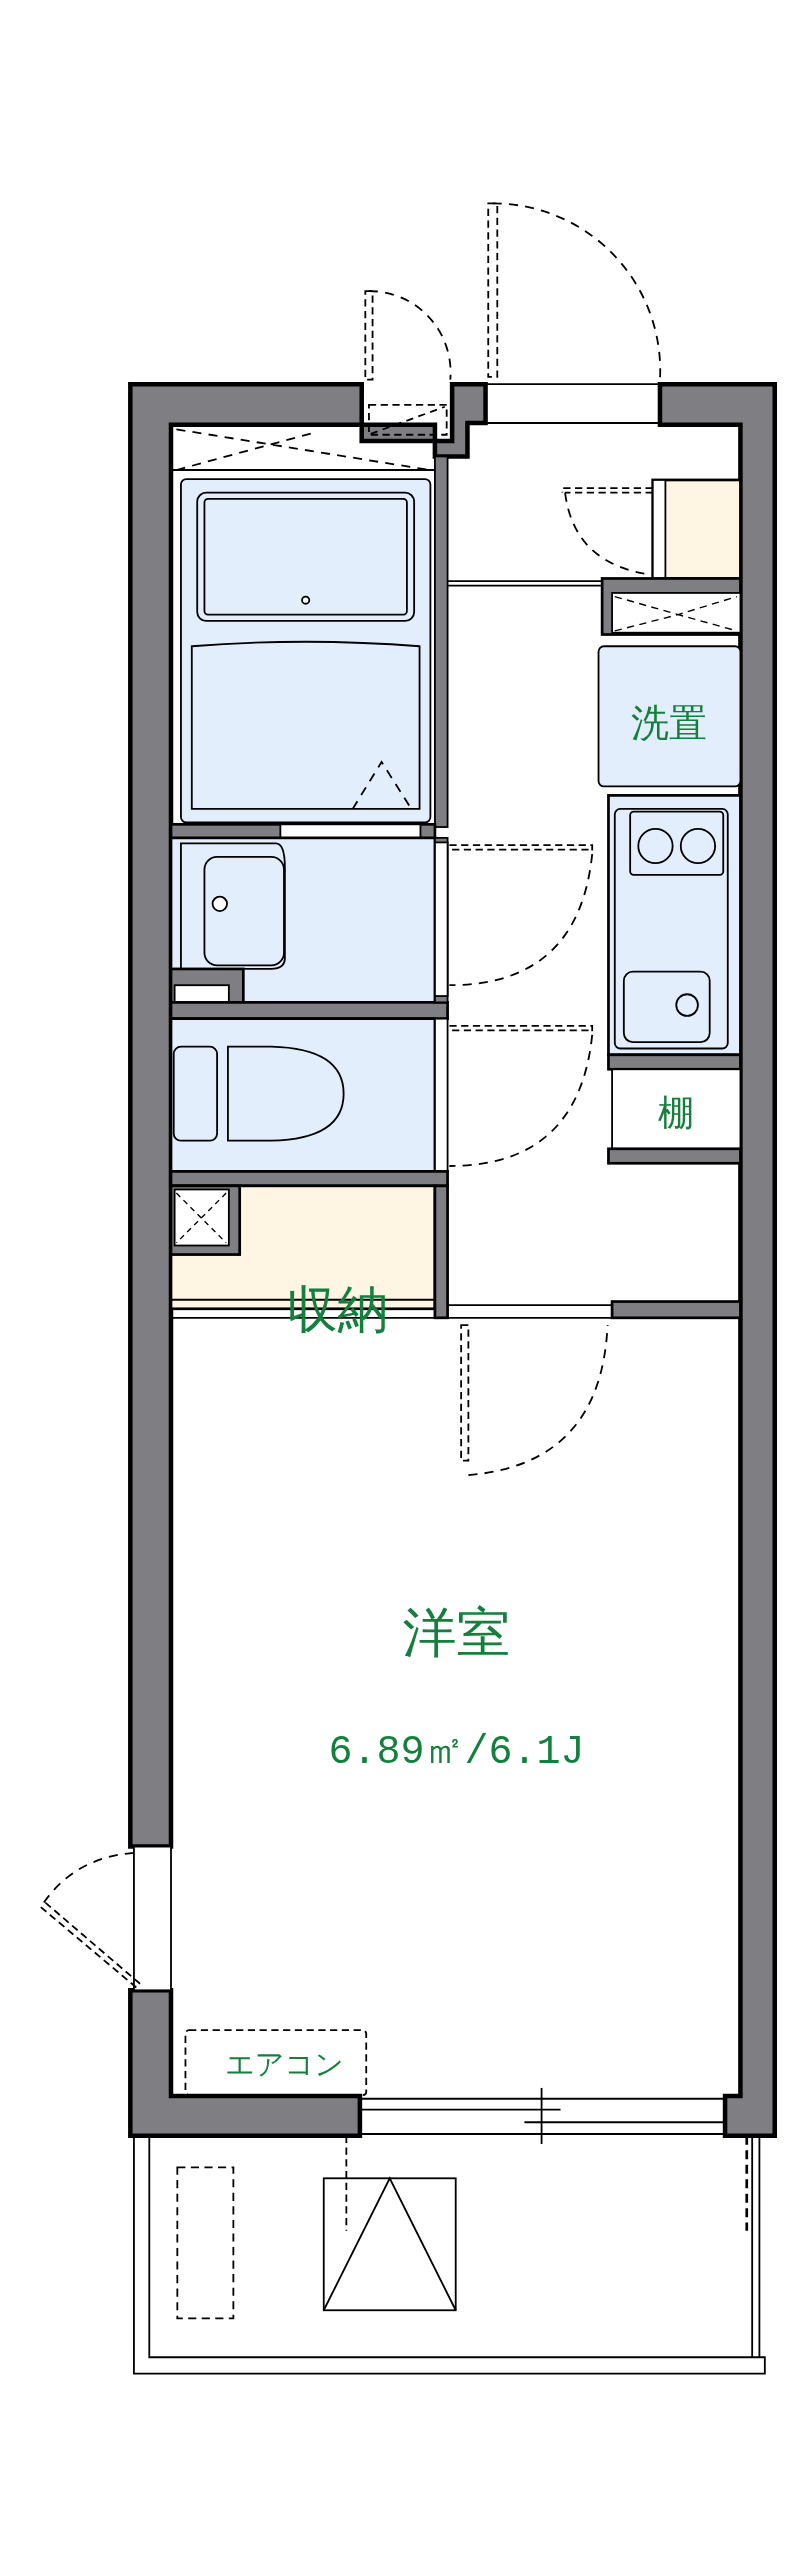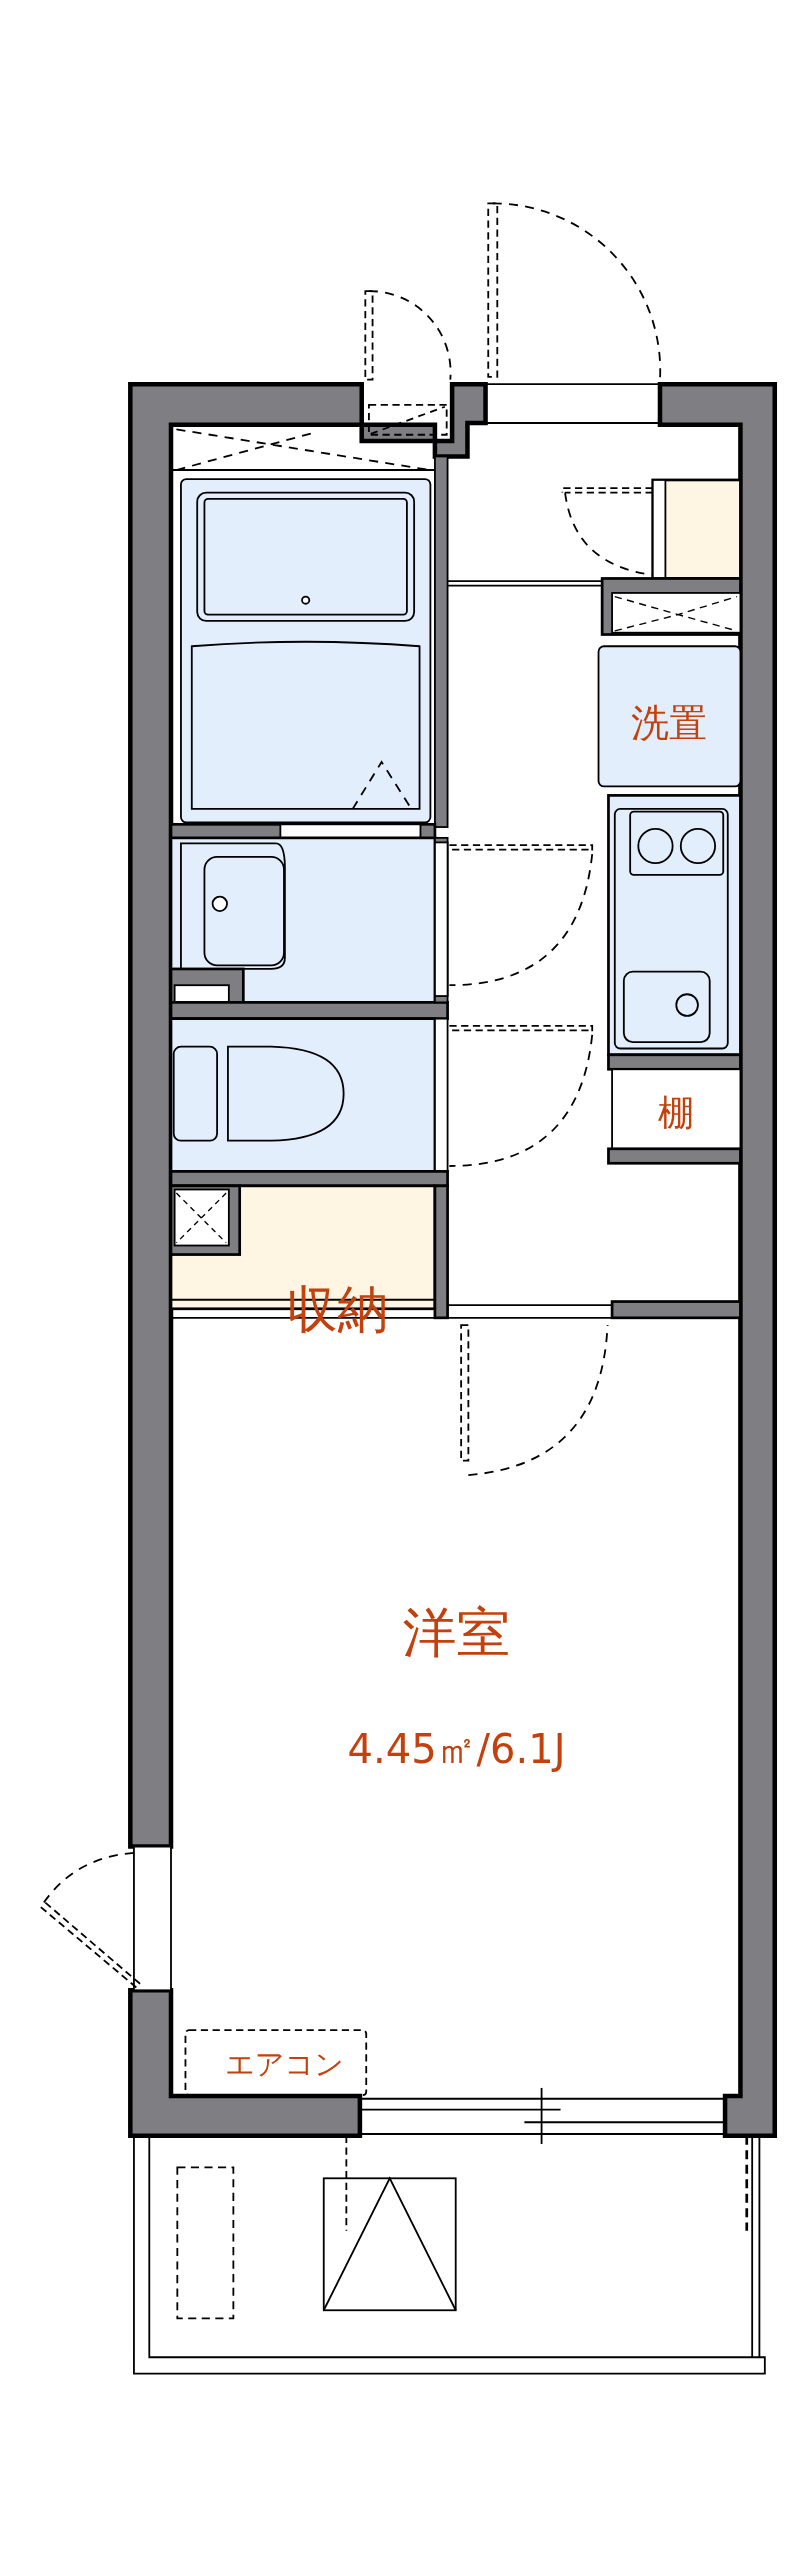--- a/index.html
+++ b/index.html
@@ -1,18 +1,18 @@
 <!DOCTYPE html>
 <html style="font-size:14.5px"><head>
 <meta charset="utf-8">
 <style>
   html,body{margin:0;padding:0;background:#fff;}
   body{width:812px;height:2576px;position:relative;overflow:hidden;font-family:"DejaVu Sans",sans-serif;}
   svg{position:absolute;left:0;top:0;}
-  .lbl{position:absolute;color:#c2410c;text-align:center;white-space:nowrap;}
+  .lbl{position:absolute;color:#15803d;text-align:center;white-space:nowrap;font-family:Liberation Mono, monospace;}
 </style>
 </head>
 <body>
 
 <svg width="812" height="2576" viewBox="0 0 898 2850">
 
   <g fill="#7f7f83" stroke="#000" stroke-width="5">
     <path d="M144 425 L400 425 L400 488 L500 488 L500 425 L537 425 L537 468 L517 468 L517 505 L481 505 L481 470 L189 470 L189 2043 L144 2043 Z"></path>
     <path d="M730 425 L857 425 L857 2363 L802 2363 L802 2319 L819 2319 L819 470 L730 470 Z"></path>
     <path d="M144 2202 L189 2202 L189 2319 L398 2319 L398 2363 L144 2363 Z"></path>
@@ -130,15 +130,15 @@
     <path d="M358 2556 L431 2410 L504 2556"></path>
     <line x1="383" y1="2363" x2="383" y2="2468" stroke-dasharray="8,5"></line>
     <line x1="826" y1="2363" x2="826" y2="2468" stroke-width="3" stroke-dasharray="10,6"></line>
   </g>
 </svg>
 
 <div class="lbl" style="left:598px;top:698px;width:142px;font-size:38px;">洗置</div>
 <div class="lbl" style="left:612px;top:1089px;width:128px;font-size:36px;">棚</div>
 <div class="lbl" style="left:240px;top:1276px;width:195px;font-size:51px;">収納</div>
 <div class="lbl" style="left:271px;top:1597px;width:371px;font-size:54px;">洋室</div>
-<div class="lbl" style="left:271px;top:1722px;width:371px;font-size:40px;">4.45㎡/6.1J</div>
+<div class="lbl" style="left:271px;top:1722px;width:371px;font-size:40px;">6.89㎡/6.1J</div>
 <div class="lbl" style="left:194px;top:2045px;width:181px;font-size:29px;">エアコン</div>
 
 
 </body></html>

